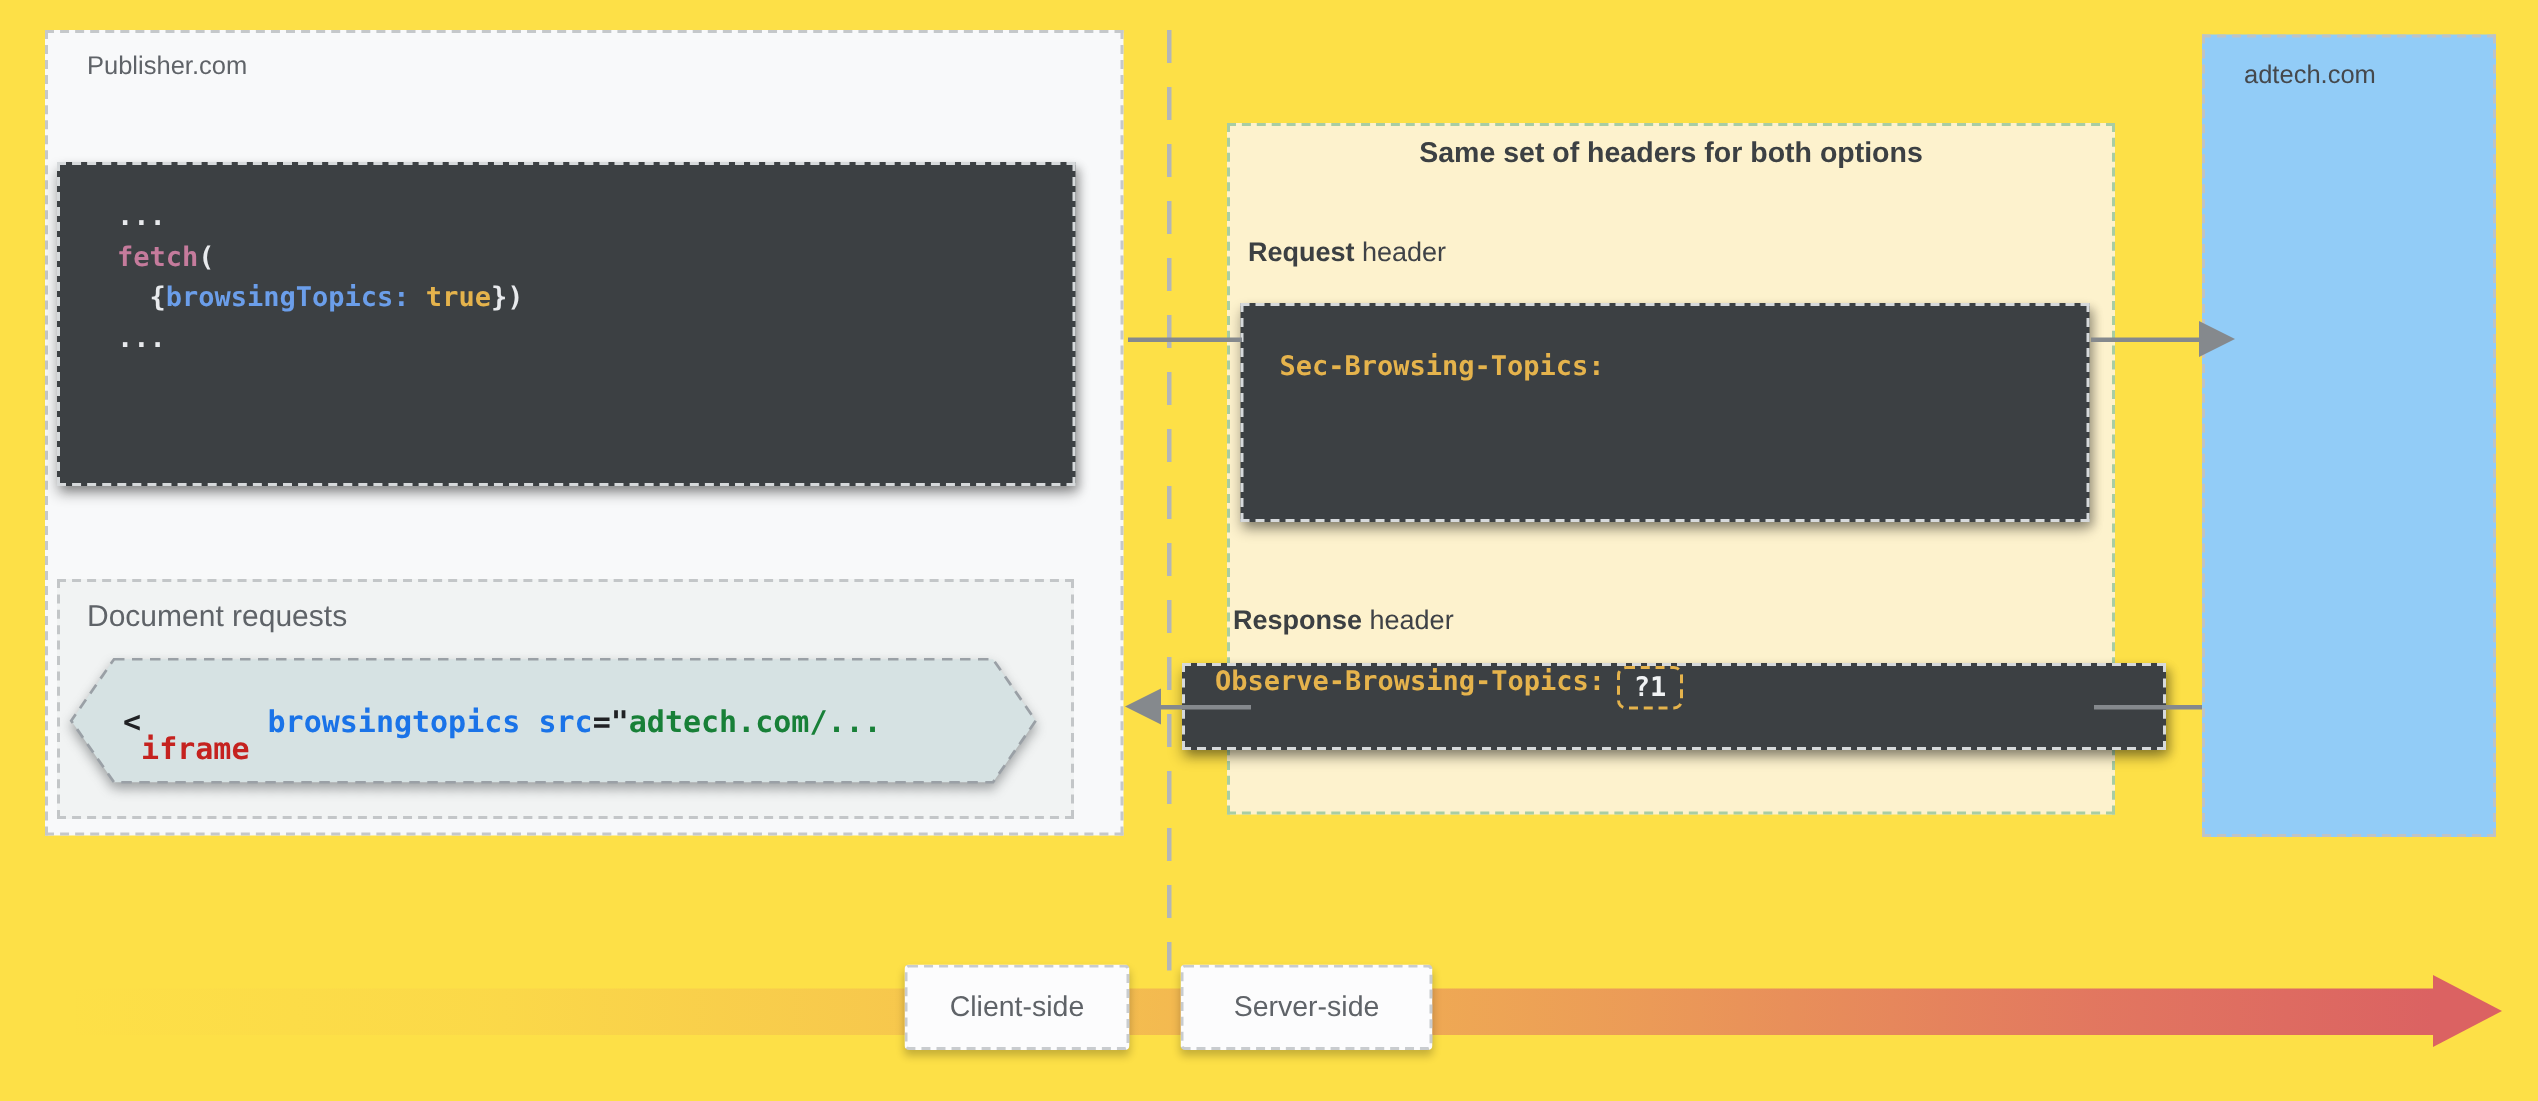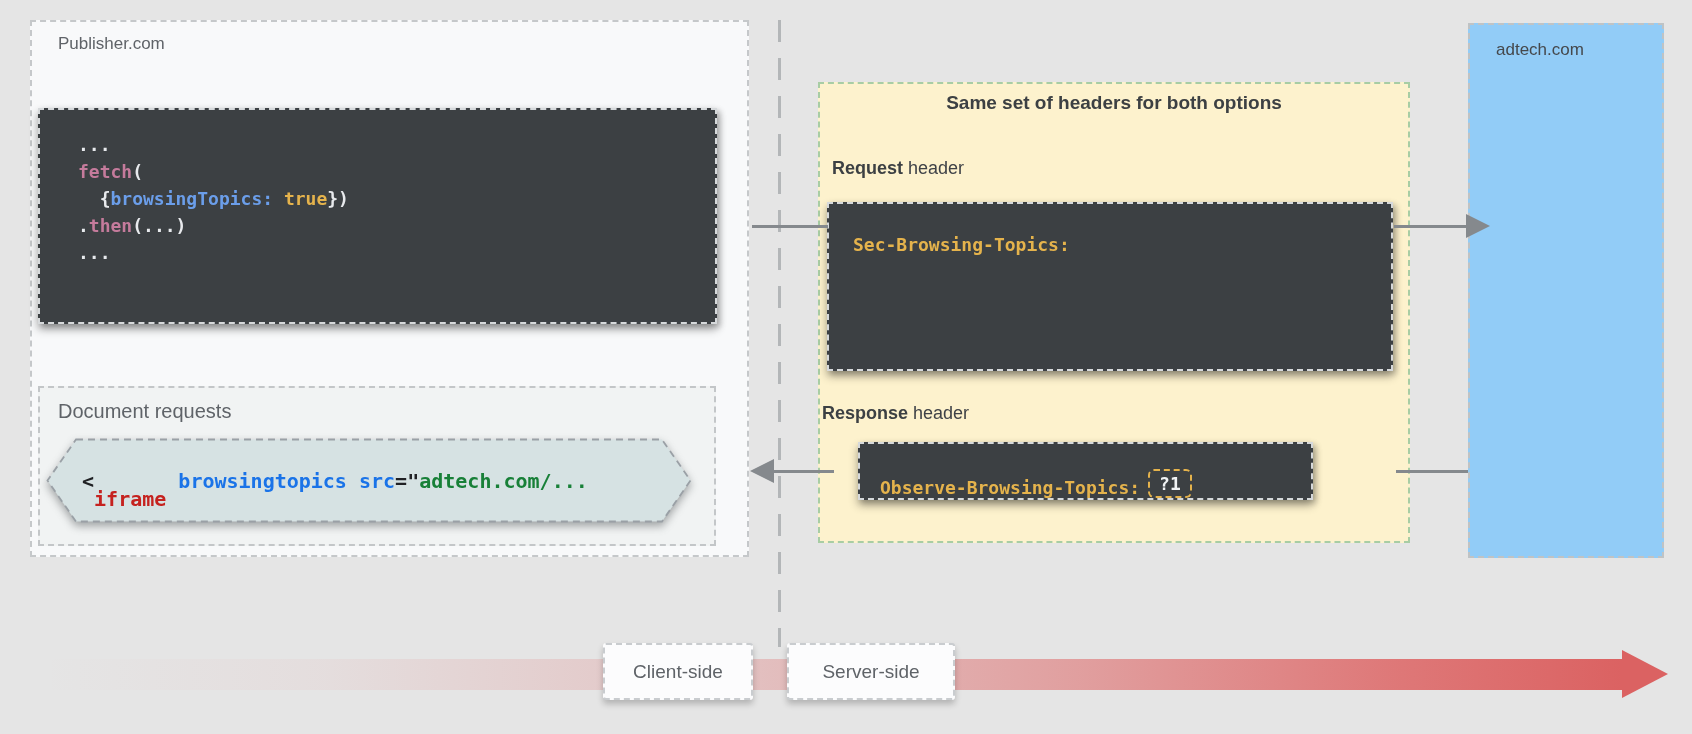--- a/index.html
+++ b/index.html
@@ -1,17 +1,17 @@
 <!DOCTYPE html>
 <html><head>
 <meta charset="utf-8">
 <style>
   html,body{margin:0;padding:0;background:#ffffff;}
   .canvas{
-    position:relative;width:1692px;height:734px;background:#e5e5e5;overflow:hidden;
+    position:relative;width:1692px;height:734px;background:#fde047;overflow:hidden;
     font-family:"Liberation Sans", sans-serif;
   }
   .abs{position:absolute;}
 
   
   .publisher-box{
     left:30px;top:20px;width:719px;height:537px;
     background:#f8f9fa;border:2px dashed #c5c8ca;box-sizing:border-box;
   }
   .zone-label{color:#5f6368;font-size:17px;}
@@ -66,24 +66,24 @@
     background:#fdf2cd;border:2px dashed #a8cda4;box-sizing:border-box;
   }
   .headers-title{
     left:818px;top:92px;width:592px;text-align:center;
     font-size:19px;font-weight:bold;color:#3c4043;
   }
   .hdr-label{font-size:18px;color:#3f4247;text-align:right;}
   .hdr-label b{color:#3c4043;}
   .request-label{left:832px;top:158px;}
   .response-label{left:822px;top:403px;}
-  .request-block{left:827px;top:202px;width:566px;height:169px;font-size:18px;padding:30px 0 0 24px;}
+  .request-block{left:827px;top:202px;width:566px;height:146px;font-size:18px;padding:30px 0 0 24px;}
   .request-line1{margin-bottom:17px;}
-  .response-block{left:858px;top:442px;width:455px;height:58px;font-size:18px;
-    display:flex;align-items:flex-end;padding-left:20px;}
+  .response-block{left:788px;top:442px;width:656px;height:58px;font-size:18px;
+    display:flex;align-items:flex-start;padding-left:20px;}
   .chip{
     display:inline-block;margin-left:8px;padding:2px 9px;border:2px dashed #e5b34c;
     border-radius:6px;color:#f1f3f4;
   }
 
   
   .hline{background:#85898d;height:3px;}
   .arr-right{width:0;height:0;border-top:12px solid transparent;border-bottom:12px solid transparent;border-left:24px solid #85898d;}
   .arr-left{width:0;height:0;border-top:12px solid transparent;border-bottom:12px solid transparent;border-right:24px solid #85898d;}
 
@@ -112,21 +112,20 @@
 
 <div class="canvas">
 
   <div class="abs publisher-box"></div>
   <div class="abs zone-label publisher-label">Publisher.com</div>
 
   <div class="abs code-block fetch-block">
     <div class="cl"><span class="w">...</span></div>
     <div class="cl"><span class="pink">fetch</span><span class="w">(</span></div>
     <div class="cl"><span class="w">  {</span><span class="blu">browsingTopics:</span><span class="yel"> true</span><span class="w">})</span></div>
-    <div class="cl"><span class="w">.</span><span class="pink">then</span><span class="w">(...)</span></div>
     <div class="cl"><span class="w">...</span></div>
   </div>
 
   <div class="abs doc-box"></div>
   <div class="abs doc-label">Document requests</div>
 
   <div class="abs hexagon-wrap">
     <svg width="646" height="85" viewBox="0 0 646 85">
       <polygon points="30,1.5 616,1.5 644.5,42.5 616,83.5 30,83.5 1.5,42.5" fill="#d6e2e3" stroke="#9aa0a6" stroke-width="1.8" stroke-dasharray="7 5"></polygon>
     </svg>

